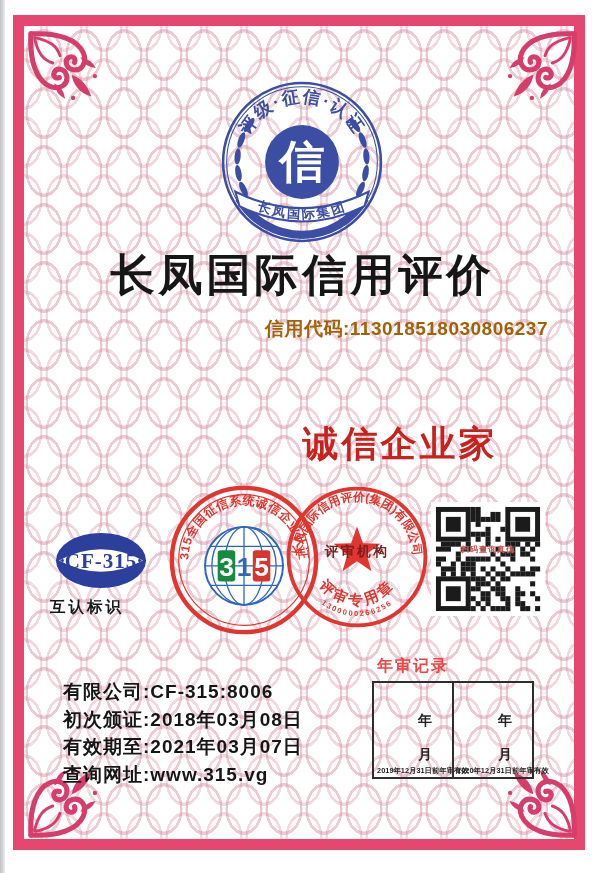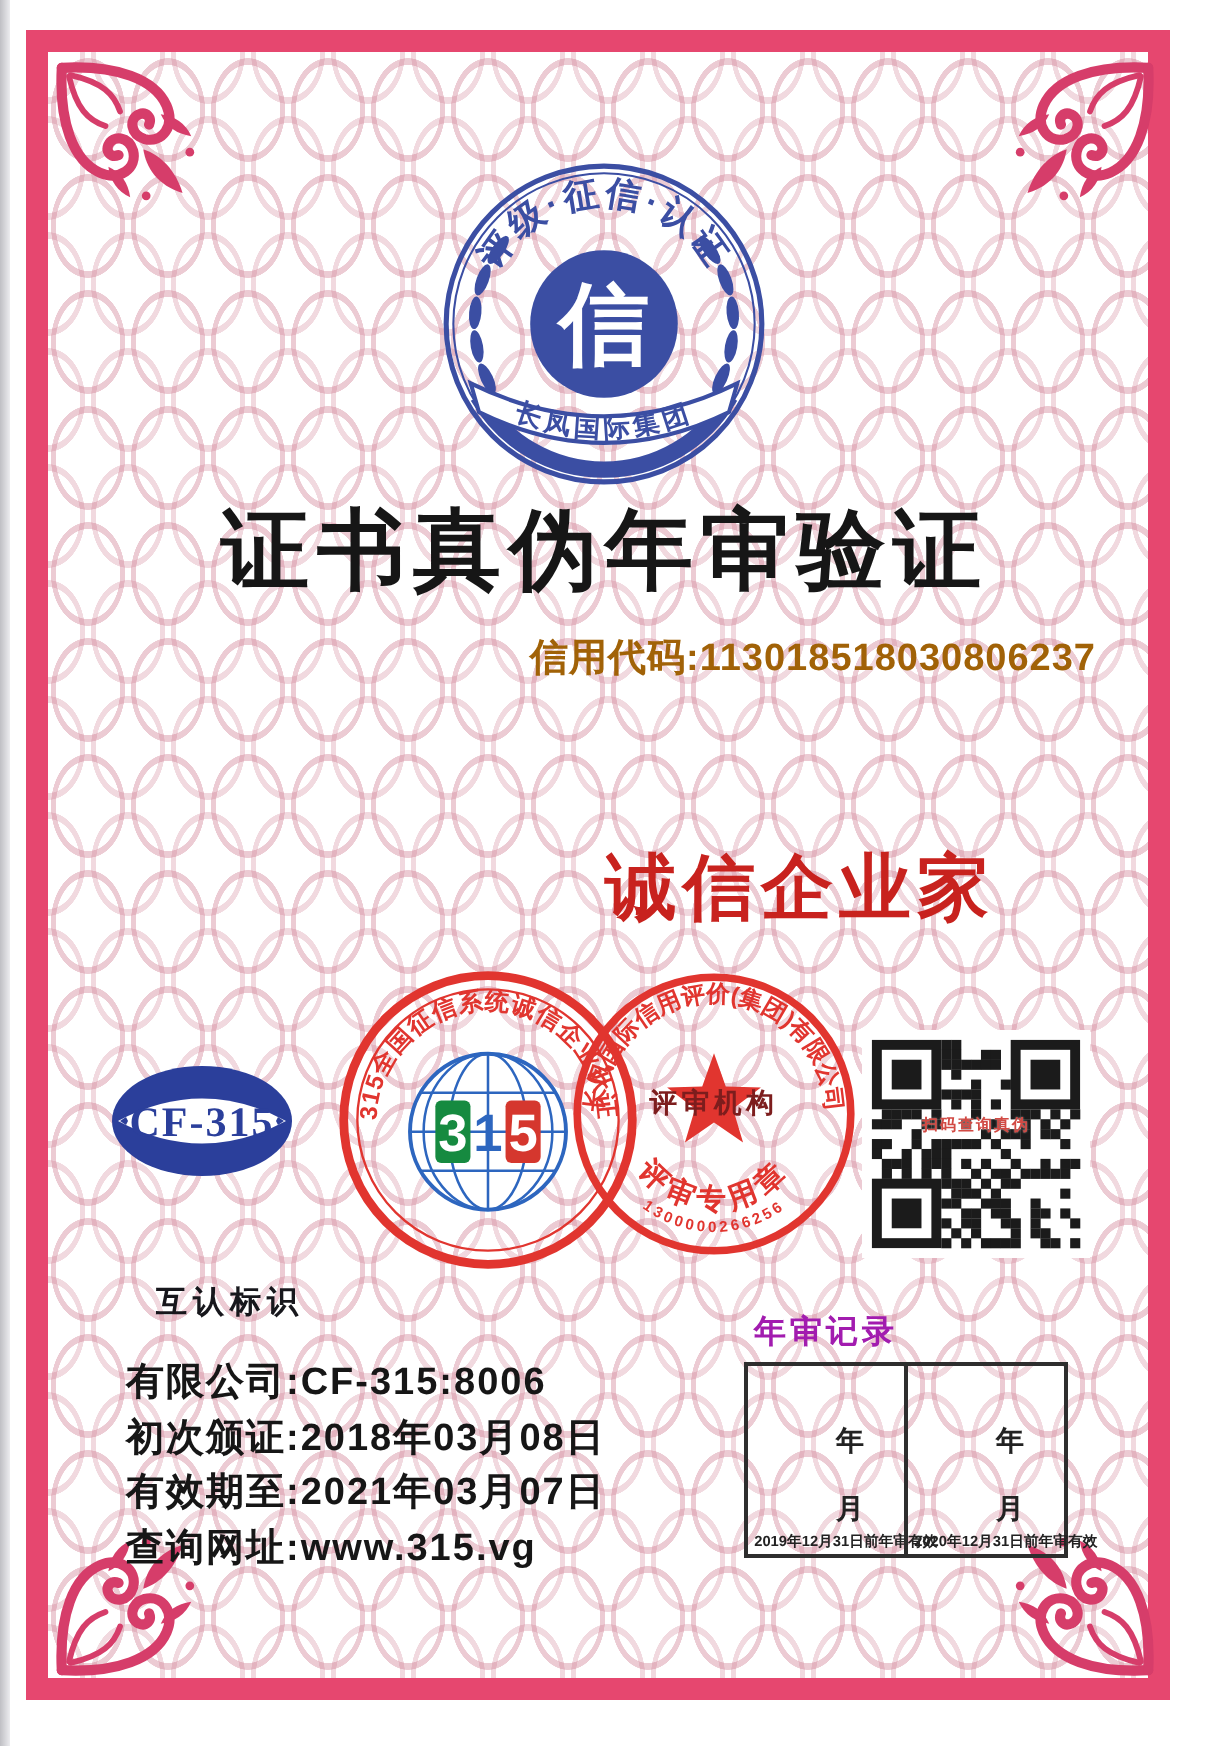--- a/index.html
+++ b/index.html
@@ -26,35 +26,35 @@
          font-size:44px;font-weight:bold;color:#161616;letter-spacing:4px;}
   .credit{position:absolute;right:57px;top:316px;font-size:19px;font-weight:bold;
           color:#a16207;letter-spacing:.5px;}
   .company{position:absolute;left:0;top:357px;width:605px;text-align:center;
            font-size:32px;font-weight:bold;color:#1a1a1a;letter-spacing:6px;}
   .honoree-name{position:absolute;left:92px;top:420px;width:130px;text-align:center;
            font-size:36px;font-weight:bold;color:#c8221e;letter-spacing:2px;}
   .honoree-title{position:absolute;left:286px;top:420px;width:228px;text-align:center;
            font-size:36px;font-weight:bold;color:#c8221e;letter-spacing:3px;}
   .cf315{position:absolute;left:54px;top:531px;width:94px;height:59px;}
-  .cf315-label{position:absolute;left:50px;top:597px;width:102px;text-align:right;
-           font-size:15.5px;font-weight:bold;color:#17171c;letter-spacing:3px;margin-top:44px;}
+  .cf315-label{position:absolute;left:50px;top:597px;width:102px;text-align:left;
+           font-size:15.5px;font-weight:bold;color:#17171c;letter-spacing:3px;}
   .seal315{position:absolute;left:166px;top:482px;width:156px;height:156px;}
   .orgseal{position:absolute;left:281px;top:481px;width:152px;height:152px;}
-  .qr{position:absolute;left:431px;top:515px;width:114px;height:114px;background:#fde047;}
+  .qr{position:absolute;left:431px;top:502px;width:114px;height:114px;background:#fde047;}
   .qr-overlay{position:absolute;left:0;top:42px;width:114px;text-align:center;
            font-size:8px;font-weight:bold;color:#d24a44;letter-spacing:1px;z-index:3;
            text-shadow:0 0 1px rgba(255,255,255,.6);}
   .qr-caption{position:absolute;left:420px;top:611px;width:136px;text-align:center;
            font-size:15px;font-weight:bold;color:#17171c;letter-spacing:1px;}
   .details{position:absolute;left:63px;top:678px;font-size:19px;font-weight:bold;
            color:#161616;letter-spacing:1px;}
   .details .line{height:27.5px;line-height:27.5px;white-space:nowrap;}
   .ar-title{position:absolute;left:377px;top:656px;font-size:16px;font-weight:bold;
-           color:#a21caf;letter-spacing:2px;}
+           color:#ef4444;letter-spacing:2px;}
   .ar-box{position:absolute;left:372px;top:681px;width:162px;height:98px;
            box-sizing:border-box;border:2px solid #2e2e2e;display:flex;}
   .ar-cell{position:relative;flex:1;}
   .ar-cell + .ar-cell{border-left:2px solid #2e2e2e;}
   .ar-ym{position:absolute;right:5px;bottom:13px;font-size:14px;font-weight:bold;color:#222;margin-left:44px;}
   .ar-ym .gap{display:inline-block;width:17px;}
   .ar-note{position:absolute;left:0;bottom:1px;width:100%;text-align:center;
            font-size:8px;font-weight:bold;color:#222;white-space:nowrap;transform:scale(.92);}
   svg text{font-family:"Liberation Sans",sans-serif;}
   .cfserif{font-family:"Liberation Serif",serif;}
@@ -173,21 +173,21 @@
       <path d="M18.5,115.5 A71 71 0 0 0 141.5,115.5" fill="none" stroke="#3b4ea3" stroke-width="8"></path>
       <circle cx="80" cy="80" r="36" fill="#3b4ea3"></circle>
       <text x="80" y="95" text-anchor="middle" font-size="44" font-weight="bold" fill="#ffffff">信</text>
       <path d="M15,109 Q80,141 145,109 L141,123 Q80,153 19,123 Z" fill="#ffffff" stroke="#3b4ea3" stroke-width="2"></path>
       <text font-size="13" font-weight="bold" fill="#3b4ea3" letter-spacing="2">
         <textPath href="#emb-ribbon" startOffset="50%" text-anchor="middle">长凤国际集团</textPath>
       </text>
     </svg>
   </div>
 
-  <div class="title">证书真伪年审验证</div>
+  <div class="title">长凤国际信用评价</div>
   <div class="credit">信用代码:113018518030806237</div>
   <div class="honoree-title">诚信企业家</div>
 
   <div class="cf315">
     <svg viewBox="0 0 94 59">
       <ellipse cx="47" cy="29.5" rx="45" ry="27.5" fill="#2b3f9b"></ellipse>
       <path d="M5,29.5 Q47,7 89,29.5 Q47,52 5,29.5 Z" fill="#ffffff"></path>
       <path d="M6,29.5 l3,-2 l1,2 l-1,2 Z M88,29.5 l-3,-2 l-1,2 l1,2 Z" fill="#2b3f9b"></path>
       <text x="47" y="37" text-anchor="middle" class="cfserif" font-size="21" font-weight="bold" fill="#2b3f9b" letter-spacing="1">CF-315</text>
     </svg>

